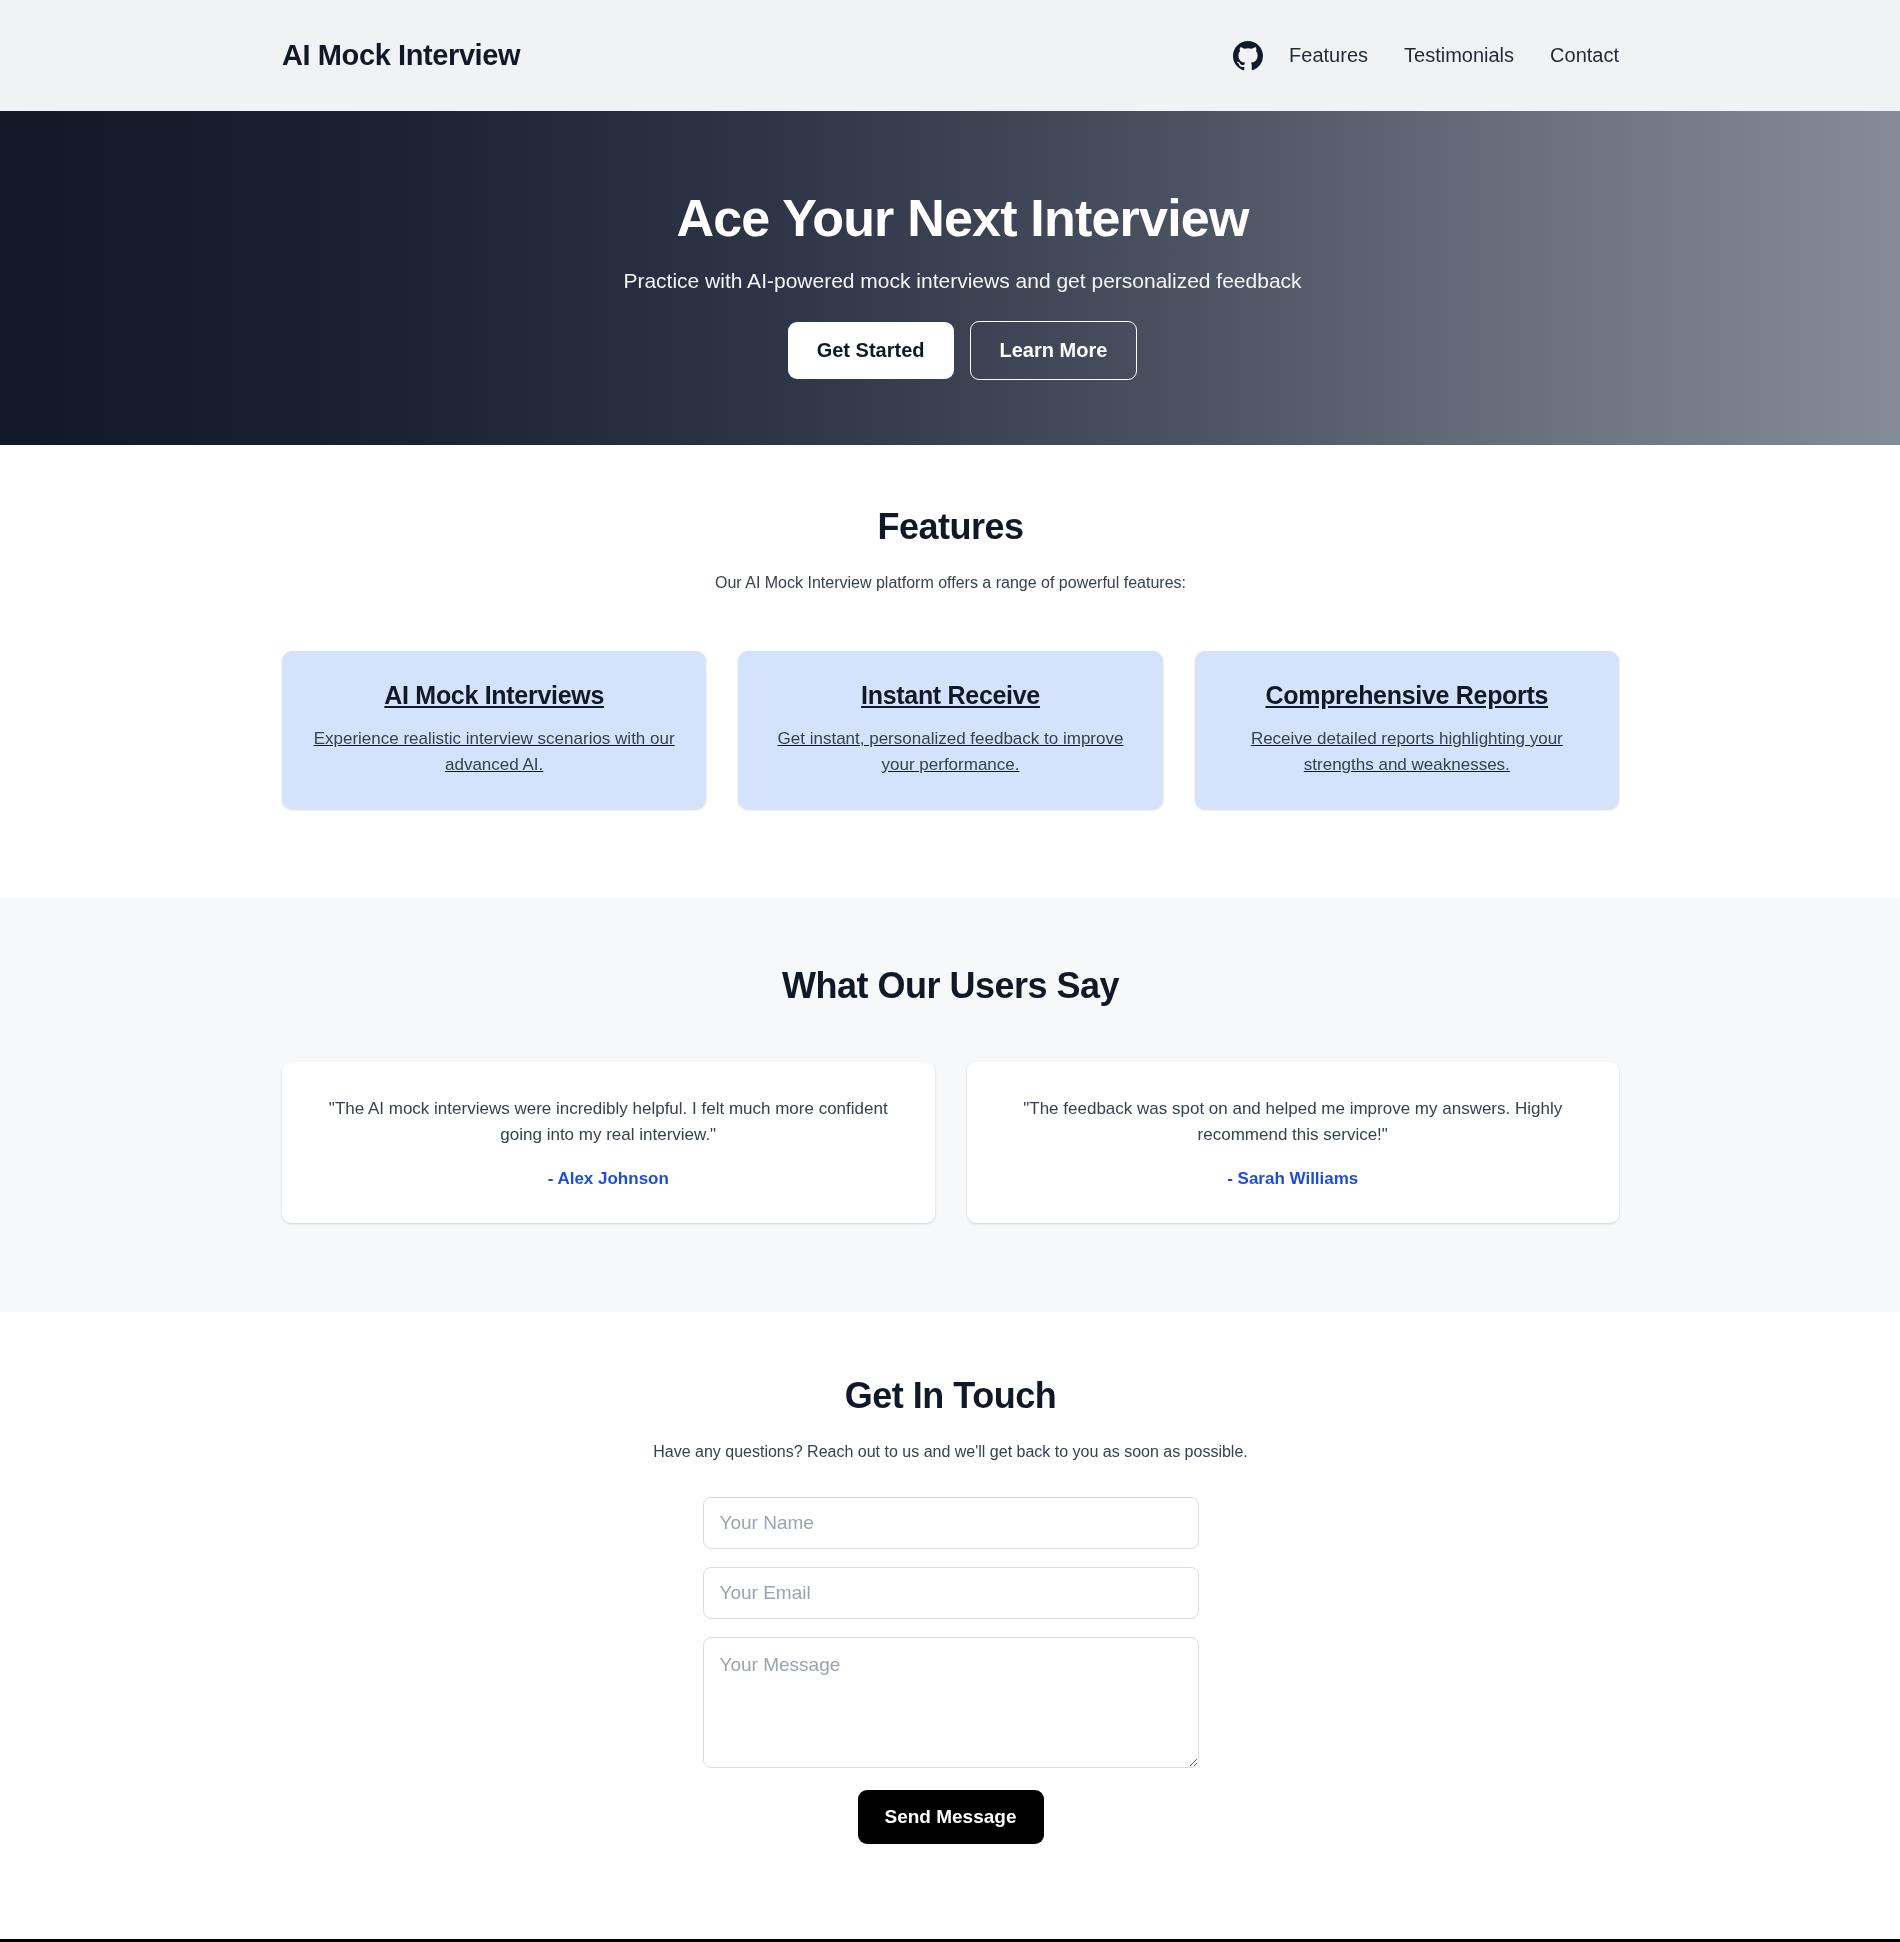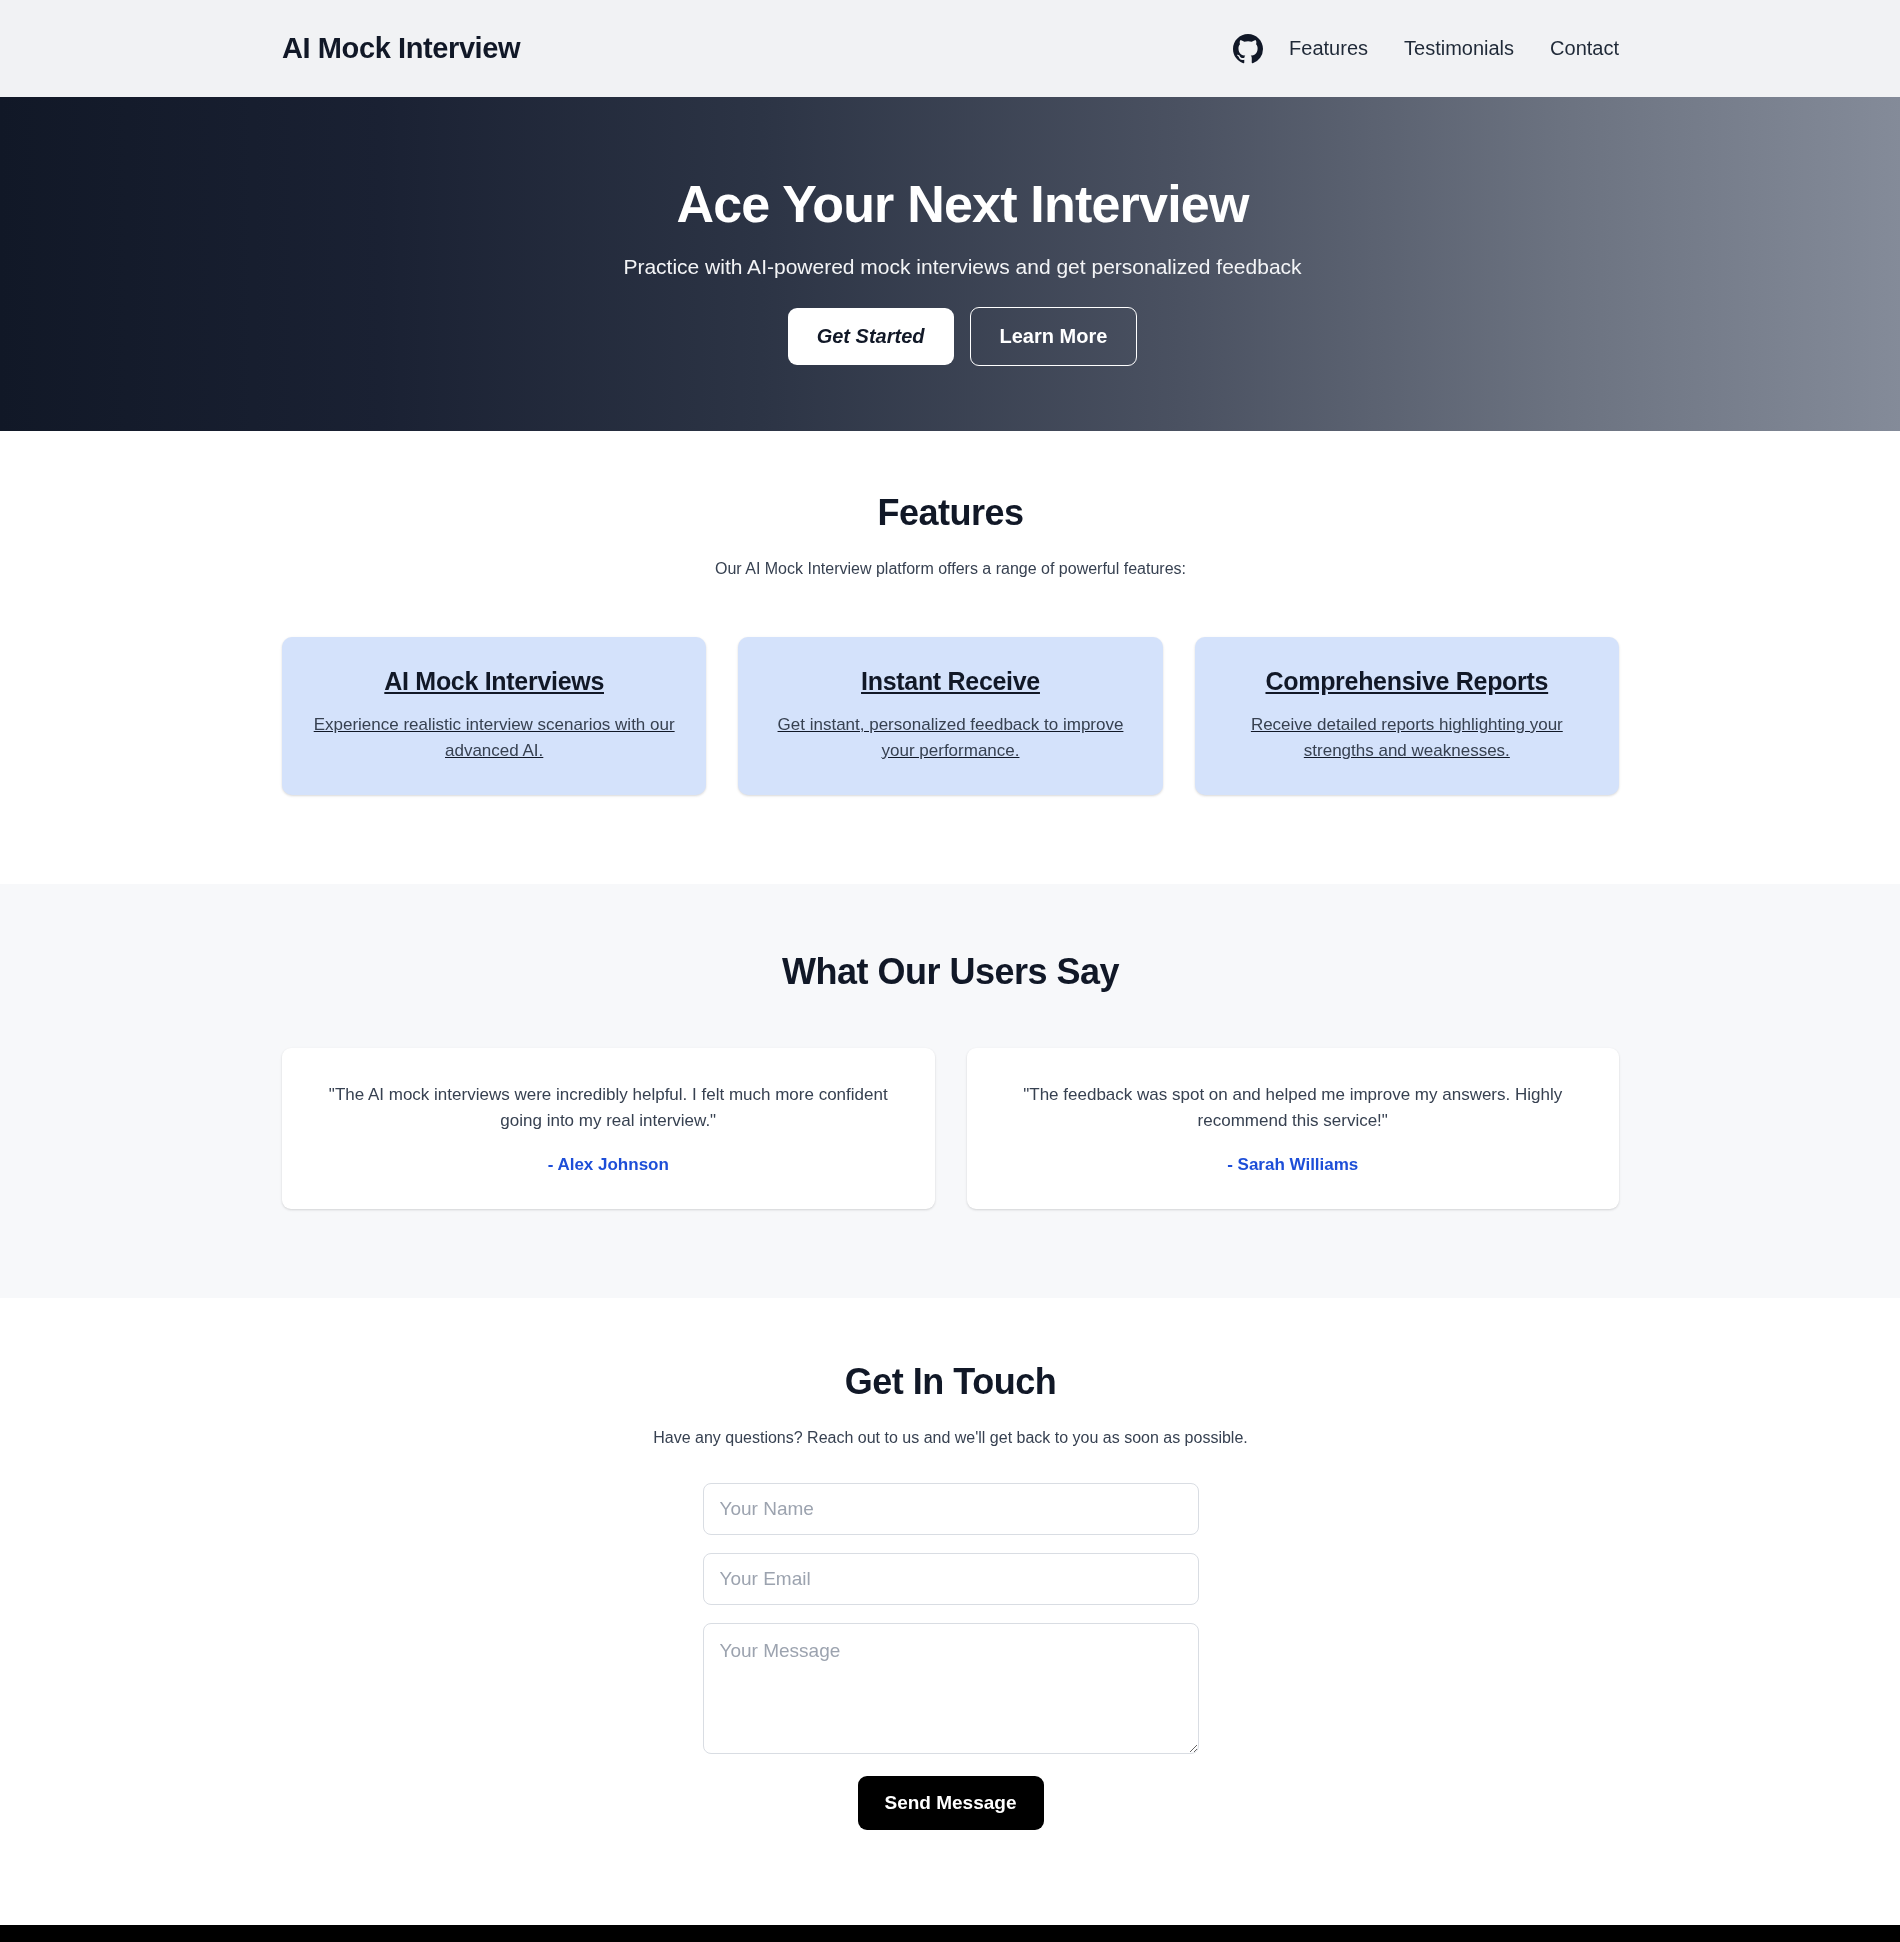--- a/index.html
+++ b/index.html
@@ -7,21 +7,21 @@
   body {
     width: 1901px;
     font-family: "Liberation Sans", sans-serif;
     background: #ffffff;
     color: #111827;
     -webkit-font-smoothing: antialiased;
   }
 
   
   .site-header {
-    height: 97px;
+    height: 111px;
     background: #f1f2f4;
     display: flex;
     align-items: center;
     justify-content: space-between;
     padding: 0 282px 0 282px;
   }
   .brand {
     font-size: 29px;
     font-weight: 700;
     letter-spacing: -0.4px;
@@ -82,21 +82,20 @@
   .btn-primary-light {
     background: #ffffff;
     color: #111827;
     border: none;
     border-radius: 9px;
     font-size: 20px;
     font-weight: 700;
     font-family: inherit;
     padding: 17px 29px;
     cursor: pointer;
-    font-style: italic;
   }
   .btn-ghost {
     background: transparent;
     color: #ffffff;
     border: 1px solid #ffffff;
     border-radius: 9px;
     font-size: 20px;
     font-weight: 700;
     font-family: inherit;
     padding: 17px 29px;

